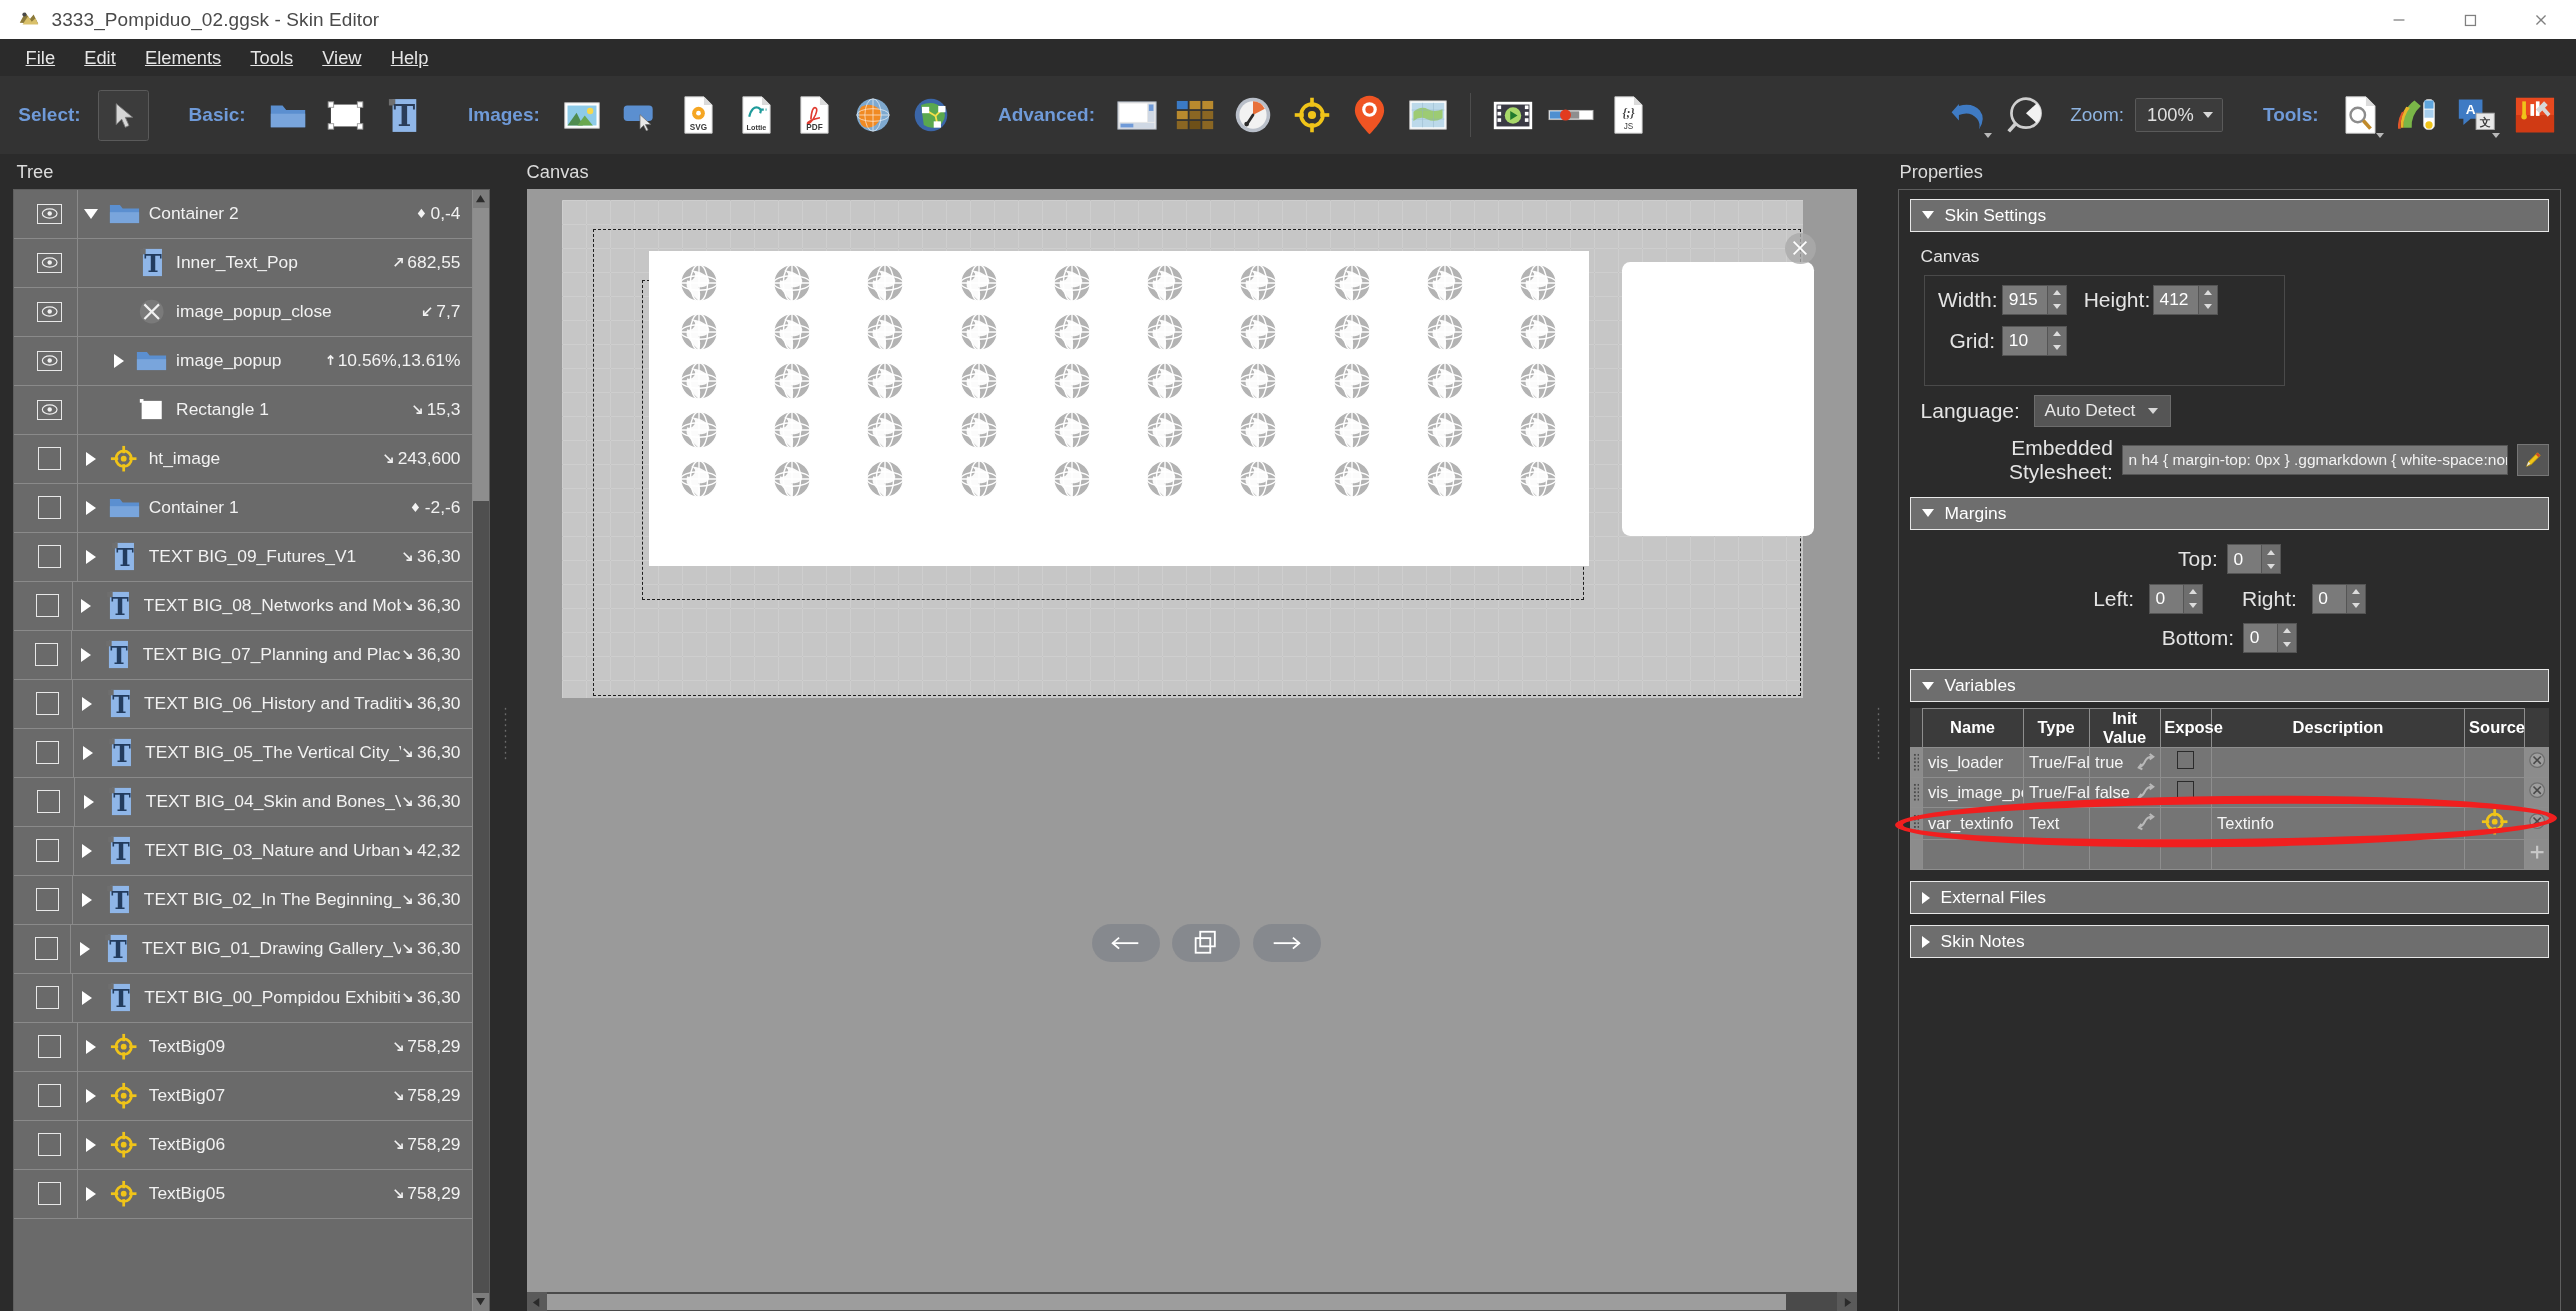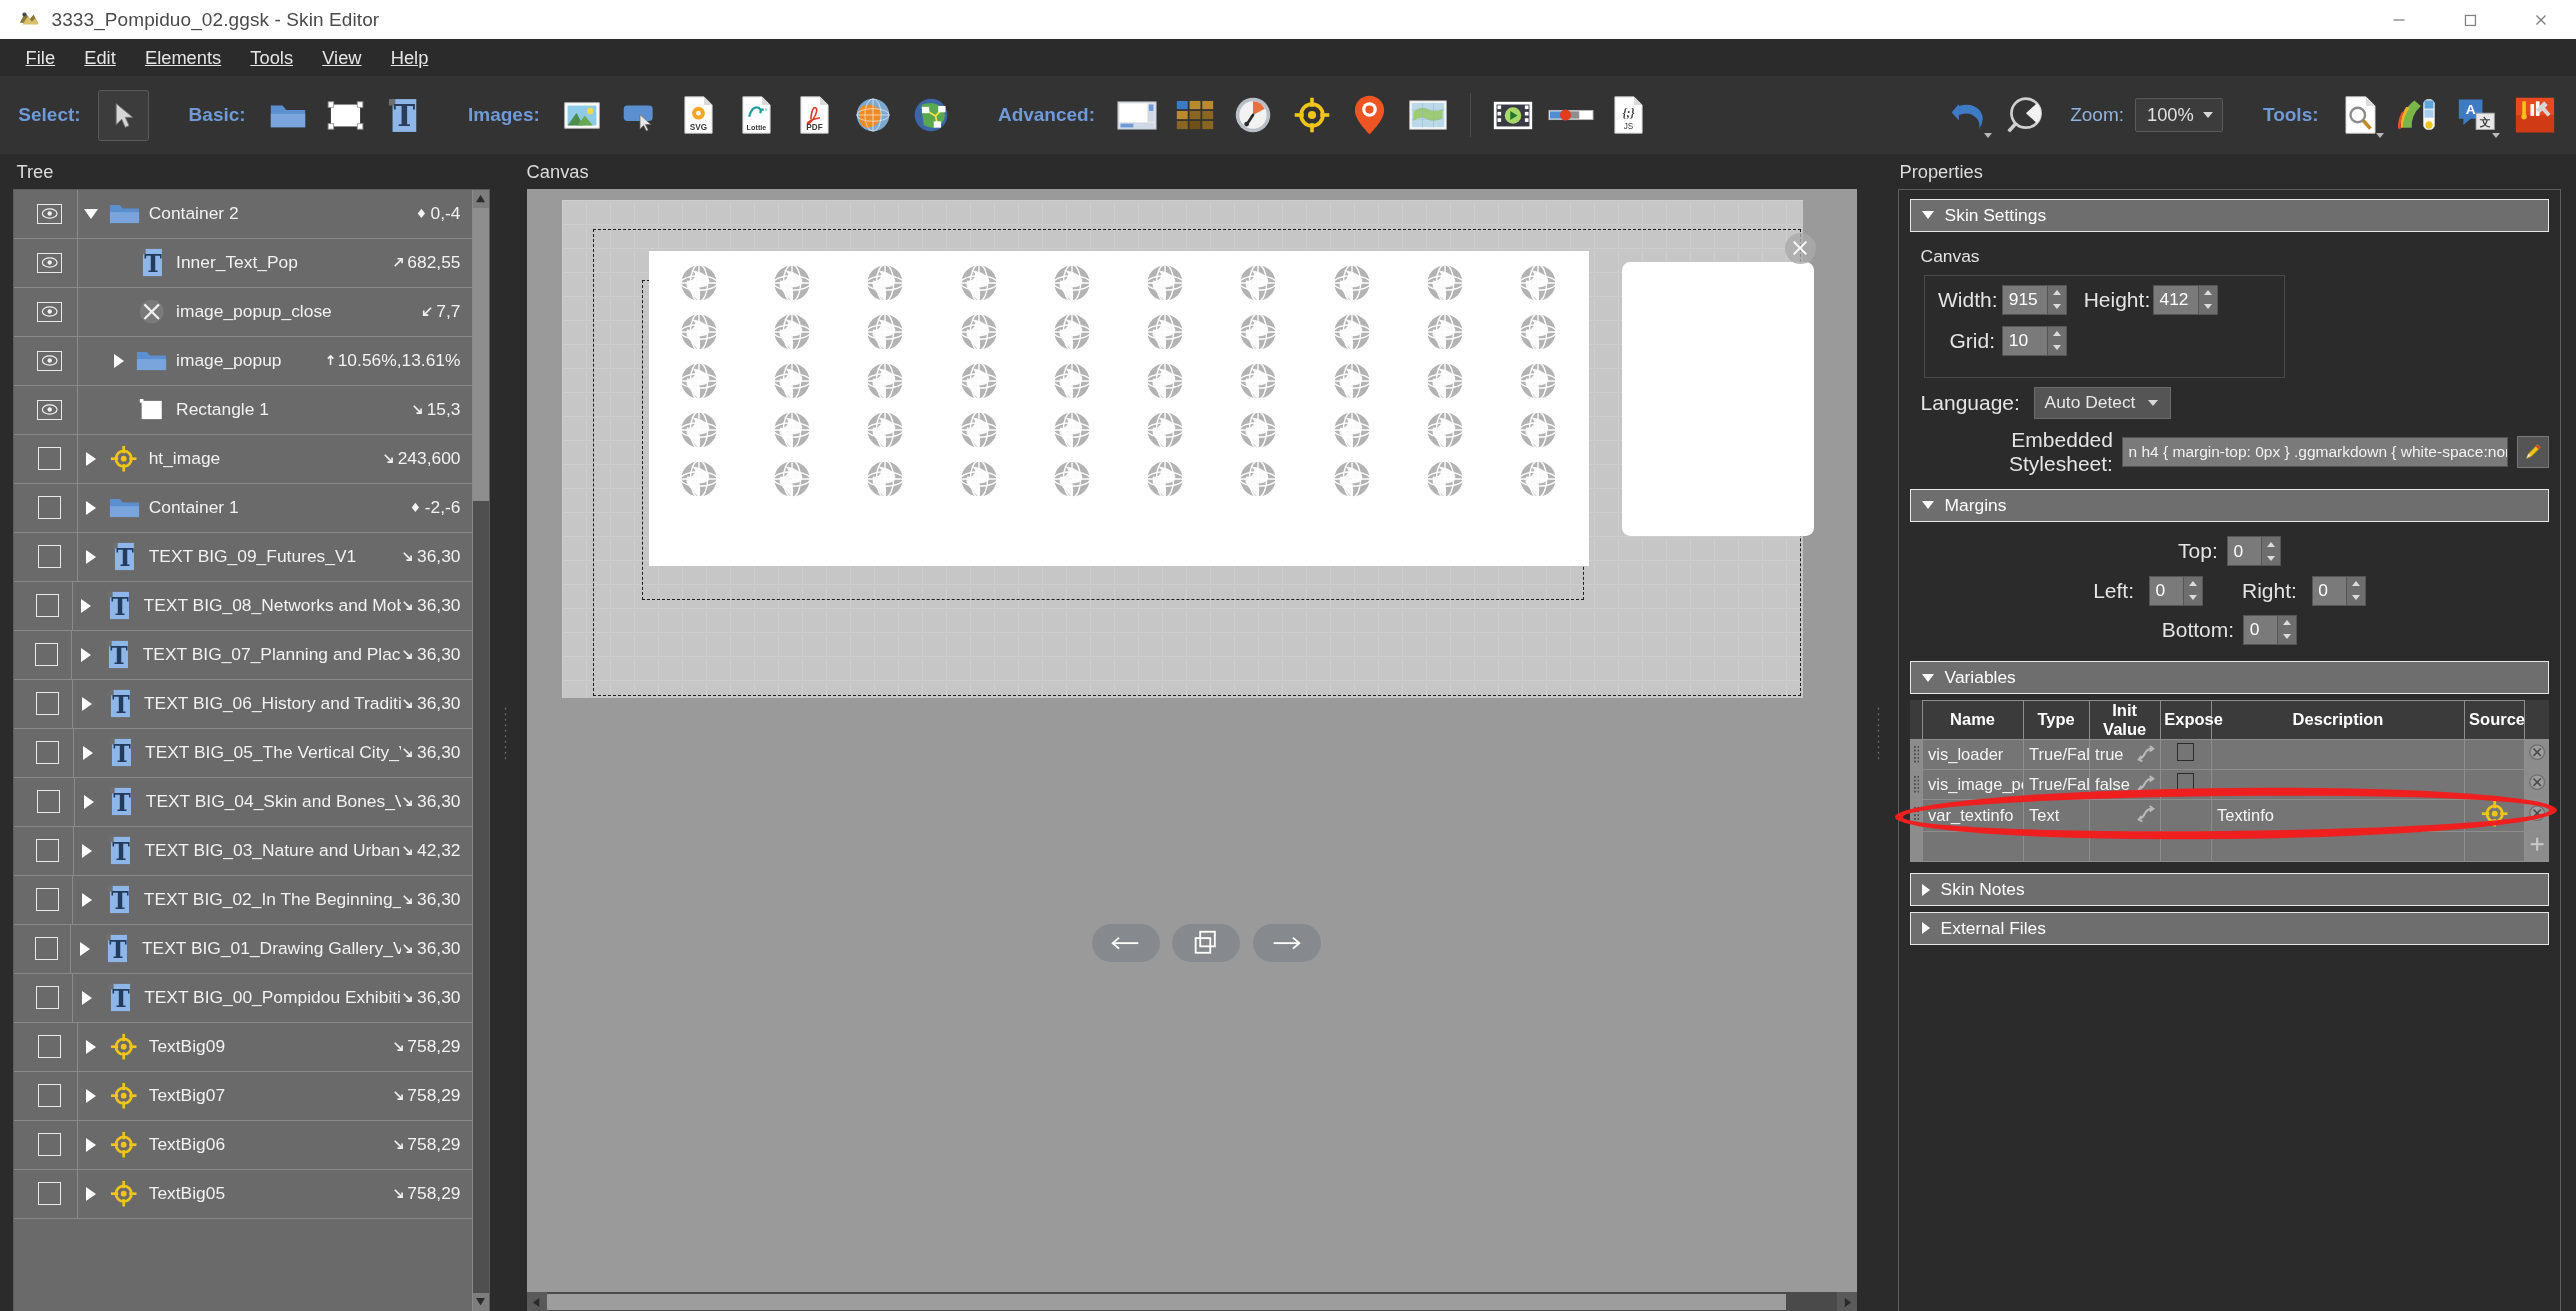--- a/index.html
+++ b/index.html
@@ -1822,21 +1822,21 @@
             <span class="spin-btns">
               <span class="spin-up">
                   <span class="sp-ar-up"></span>
                 </span>
               <span class="spin-dn">
                   <span class="sp-ar-dn"></span>
                 </span>
             </span>
           </span>
         </div>
-        <div class="fld-row" style="margin-bottom:8px">
+        <div class="fld-row" style="margin-bottom:16px">
           <span class="fld-label" style="width:57px">Grid:</span>
           <span class="spin">
             <input style="width: 44px;" value="10">
             <span class="spin-btns">
               <span class="spin-up">
                   <span class="sp-ar-up"></span>
                 </span>
               <span class="spin-dn">
                   <span class="sp-ar-dn"></span>
                 </span>
@@ -2034,25 +2034,25 @@
                     <line x1="10" y1="3" x2="10" y2="17" stroke="#c8c8c8" stroke-width="2.4"></line>
                     <line x1="3" y1="10" x2="17" y2="10" stroke="#c8c8c8" stroke-width="2.4"></line>
                   </svg></td>
               </tr>
             </tbody>
         </table>
         <div class="redcircle"></div>
       </div>
 
       <div class="bot-sections">
+        <div class="section-head">
+          <span class="sh-arrow-closed"></span>
+          <span class="sh-label">External Files</span>
+        </div>
         <div class="section-head" style="margin-top:11px">
           <span class="sh-arrow-closed"></span>
           <span class="sh-label">Skin Notes</span>
         </div>
-        <div class="section-head">
-          <span class="sh-arrow-closed"></span>
-          <span class="sh-label">External Files</span>
-        </div>
       </div>
     </div>
   </div>
 </div>
 
 
 </body></html>

